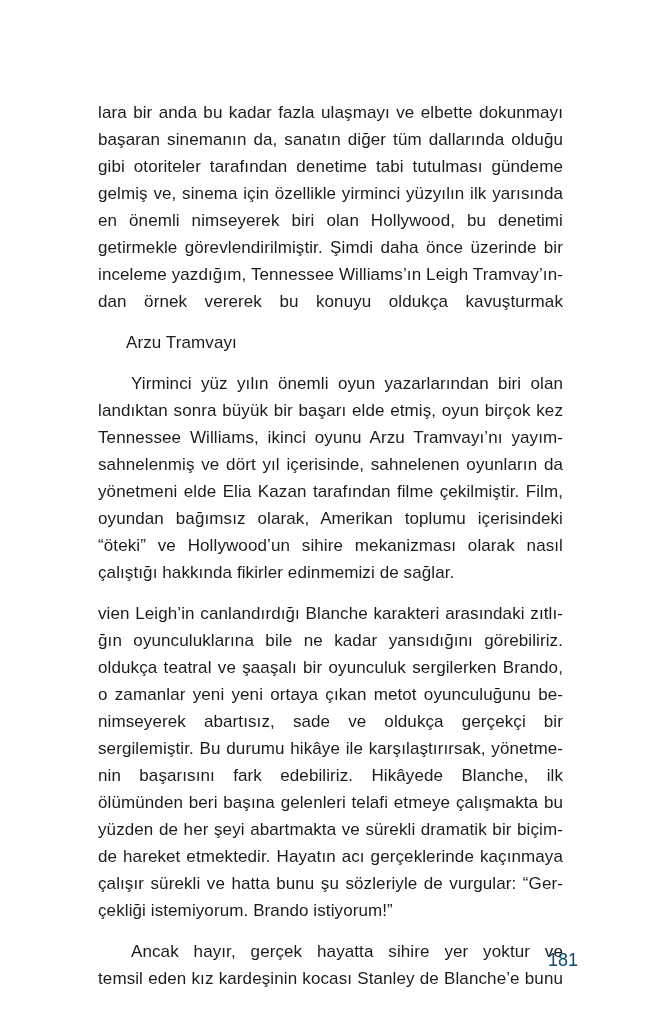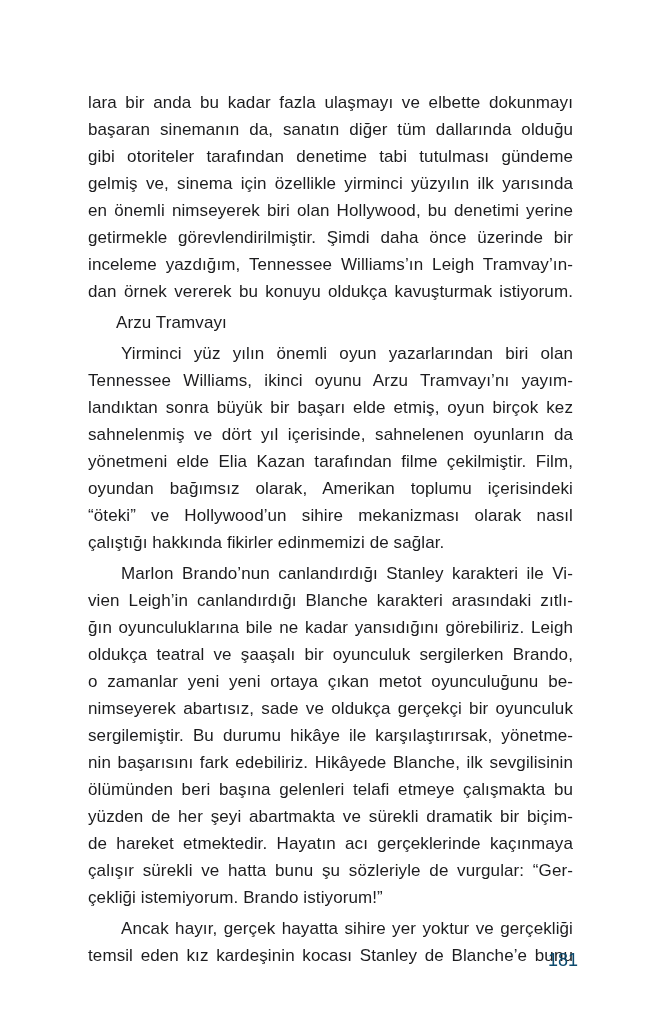--- a/index.html
+++ b/index.html
@@ -11,21 +11,21 @@
     overflow: hidden;
     font-family: "Liberation Sans", sans-serif;
   }
   .text-block {
     position: absolute;
     left: 84px;
     top: 85px;
     width: 493px;
     color: #1c1c1e;
   }
-  .paragraph { margin: 4px; padding: 0; }
+  .paragraph { margin: 14px; padding: 0; }
   .line {
     font-size: 17px;
     line-height: 27px;
     height: 27px;
     overflow: hidden;
     text-align: justify;
     text-align-last: justify;
     letter-spacing: 0.1px;
     white-space: normal;
   }
@@ -55,30 +55,29 @@
         <div class="line">en önemli nimseyerek biri olan Hollywood, bu denetimi yerine</div>
         <div class="line">getirmekle görevlendirilmiştir. Şimdi daha önce üzerinde bir</div>
         <div class="line">inceleme yazdığım, Tennessee Williams’ın Leigh Tramvay’ın-</div>
         <div class="line">dan örnek vererek bu konuyu oldukça kavuşturmak istiyorum.</div>
       </div>
       <div class="paragraph">
         <div class="line heading-indent align-last-left">Arzu Tramvayı</div>
       </div>
       <div class="paragraph">
         <div class="line first-indent">Yirminci yüz yılın önemli oyun yazarlarından biri olan</div>
+        <div class="line">landıktan sonra büyük bir başarı elde etmiş, oyun birçok kez</div>
         <div class="line">Tennessee Williams, ikinci oyunu Arzu Tramvayı’nı yayım-</div>
-        <div class="line">landıktan sonra büyük bir başarı elde etmiş, oyun birçok kez</div>
         <div class="line">sahnelenmiş ve dört yıl içerisinde, sahnelenen oyunların da</div>
         <div class="line">yönetmeni elde Elia Kazan tarafından filme çekilmiştir. Film,</div>
         <div class="line">oyundan bağımsız olarak, Amerikan toplumu içerisindeki</div>
         <div class="line">“öteki” ve Hollywood’un sihire mekanizması olarak nasıl</div>
         <div class="line align-last-left">çalıştığı hakkında fikirler edinmemizi de sağlar.</div>
       </div>
       <div class="paragraph">
-        <div class="line first-indent">Marlon Brando’nun canlandırdığı Stanley karakteri ile Vi-</div>
         <div class="line">vien Leigh’in canlandırdığı Blanche karakteri arasındaki zıtlı-</div>
         <div class="line">ğın oyunculuklarına bile ne kadar yansıdığını görebiliriz. Leigh</div>
         <div class="line">oldukça teatral ve şaaşalı bir oyunculuk sergilerken Brando,</div>
         <div class="line">o zamanlar yeni yeni ortaya çıkan metot oyunculuğunu be-</div>
         <div class="line">nimseyerek abartısız, sade ve oldukça gerçekçi bir oyunculuk</div>
         <div class="line">sergilemiştir. Bu durumu hikâye ile karşılaştırırsak, yönetme-</div>
         <div class="line">nin başarısını fark edebiliriz. Hikâyede Blanche, ilk sevgilisinin</div>
         <div class="line">ölümünden beri başına gelenleri telafi etmeye çalışmakta bu</div>
         <div class="line">yüzden de her şeyi abartmakta ve sürekli dramatik bir biçim-</div>
         <div class="line">de hareket etmektedir. Hayatın acı gerçeklerinde kaçınmaya</div>

